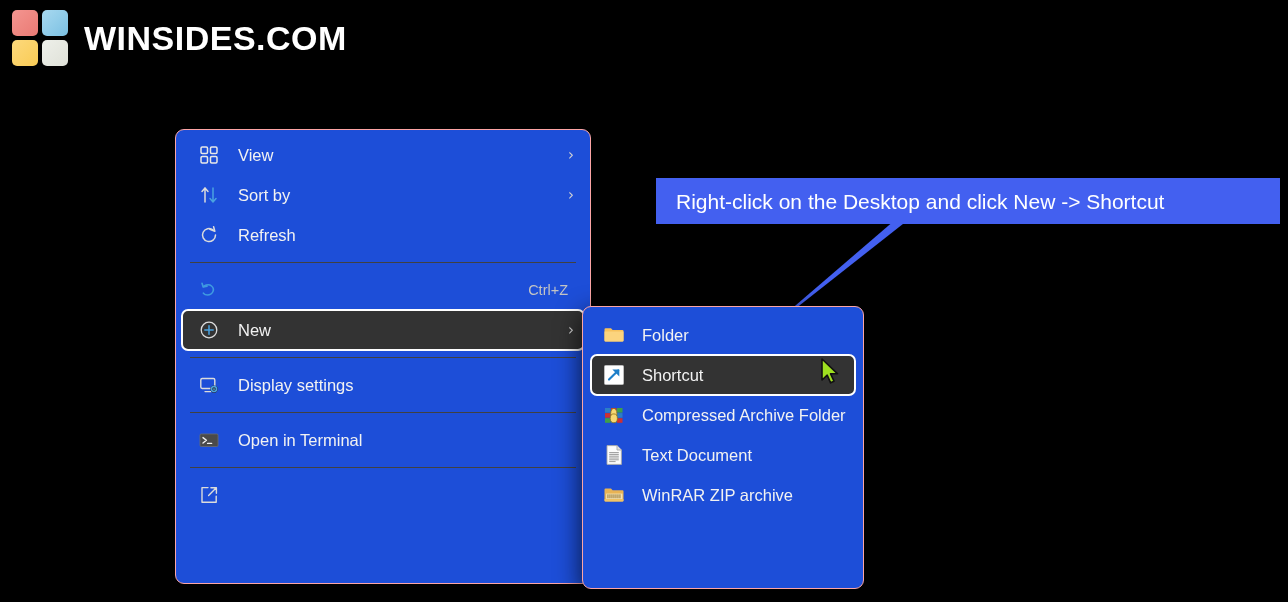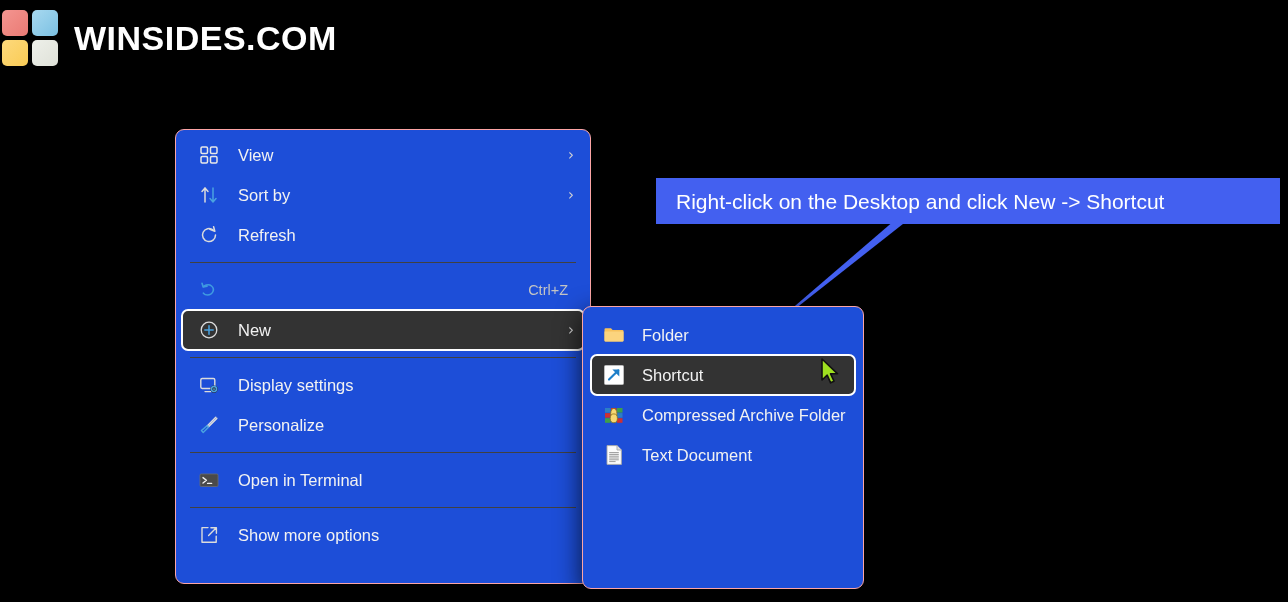--- a/index.html
+++ b/index.html
@@ -12,21 +12,21 @@
     height: 602px;
     position: relative;
     overflow: hidden;
     font-family: "Liberation Sans", sans-serif;
     -webkit-font-smoothing: antialiased;
   }
 
   
   #brand {
     position: absolute;
-    left: 2px;
+    left: 12px;
     top: 10px;
     display: flex;
     align-items: center;
     gap: 16px;
     text-decoration: underline;
   }
   #brand-logo {
     width: 56px;
     height: 56px;
     display: grid;
@@ -243,30 +243,20 @@
         <rect x="1.8" y="3.5" width="14" height="10" rx="1.4" fill="none" stroke="#dcdcdc" stroke-width="1.4"></rect>
         <path d="M6 16.6 L12 16.6" stroke="#dcdcdc" stroke-width="1.4" stroke-linecap="round"></path>
         <circle cx="15" cy="14.1" r="3.6" fill="#2b2b2b"></circle>
         <circle cx="15" cy="14.1" r="2.5" fill="none" stroke="#4aa3e0" stroke-width="1.5"></circle>
         <circle cx="15" cy="14.1" r="0.9" fill="#4aa3e0"></circle>
       </svg>
     </span>
     <span class="lbl">Display settings</span>
   </div>
 
-  <div class="menu-row">
-    <span class="ico">
-      <svg width="20" height="20" viewBox="0 0 20 20">
-        <path d="M16.8 2.3 L8.2 11" fill="none" stroke="#dcdcdc" stroke-width="1.5" stroke-linecap="round"></path>
-        <path d="M17.8 3.4 L9.3 12.1" fill="none" stroke="#dcdcdc" stroke-width="1.5" stroke-linecap="round"></path>
-        <path d="M8.0 10.8 L9.5 12.3 L4.2 17.4 L2.4 15.6 Z" fill="none" stroke="#4aa3e0" stroke-width="1.4" stroke-linejoin="round"></path>
-      </svg>
-    </span>
-    <span class="lbl">Personalize</span>
-  </div>
 
   <div class="sep"></div>
 
 
   <div class="menu-row">
     <span class="ico">
       <svg width="20" height="20" viewBox="0 0 20 20">
         <rect x="1" y="4" width="18" height="12.5" rx="1.2" fill="#4a4a4a" stroke="#6d6d6d" stroke-width="0.8"></rect>
         <path d="M4 7.6 L7.4 10.3 L4 13" fill="none" stroke="#f0f0f0" stroke-width="1.4" stroke-linecap="round" stroke-linejoin="round"></path>
         <path d="M8.6 13.4 L12.6 13.4" stroke="#f0f0f0" stroke-width="1.4" stroke-linecap="round"></path>
@@ -277,21 +267,20 @@
 
   <div class="sep"></div>
 
   <div class="menu-row">
     <span class="ico">
       <svg width="20" height="20" viewBox="0 0 20 20">
         <path d="M9 2.6 L3 2.6 L3 17.2 L17.2 17.2 L17.2 11.2" fill="none" stroke="#dcdcdc" stroke-width="1.4" stroke-linecap="round" stroke-linejoin="round"></path>
         <path d="M9.6 10.6 L17 3.1 M11.9 2.8 L17.4 2.8 L17.4 8.3" fill="none" stroke="#dcdcdc" stroke-width="1.4" stroke-linecap="round" stroke-linejoin="round"></path>
       </svg>
     </span>
-    <span class="lbl">Show more options</span>
   </div>
 </div>
 
 <svg id="callout-pointer" viewBox="0 0 170 125" preserveAspectRatio="none">
   <polygon points="155,0 168,0 13,122" fill="#4360f0"></polygon>
 </svg>
 
 <div id="sub-menu" class="ctx-menu">
 
   <div class="menu-row">
@@ -346,20 +335,39 @@
             <path d="M6.2 12.2 H15.8"></path>
           <path d="M6.2 14 H15.8"></path>
             <path d="M6.2 15.8 H15.8"></path>
             <path d="M6.2 17.6 H12.6"></path>
         </g>
       </svg>
     </span>
     <span class="lbl">Text Document</span>
   </div>
 
+  <div class="menu-row">
+    <span class="ico">
+      <svg width="22" height="22" viewBox="0 0 22 22">
+        <path d="M1.5 5.4 A1 1 0 0 1 2.5 4.4 L8 4.4 L9.6 6.2 L19.5 6.2 A1 1 0 0 1 20.5 7.2 L20.5 16.6 A1 1 0 0 1 19.5 17.6 L2.5 17.6 A1 1 0 0 1 1.5 16.6 Z" fill="#e8b354"></path>
+        <rect x="3.2" y="9.6" width="16.2" height="5.4" fill="#f6e3b4"></rect>
+        <g fill="#9c8040">
+          <rect x="4.4" y="10.3" width="1.1" height="4"></rect>
+            <rect x="6.4" y="10.3" width="1.1" height="4"></rect>
+          <rect x="8.4" y="10.3" width="1.1" height="4"></rect>
+            <rect x="10.4" y="10.3" width="1.1" height="4"></rect>
+          <rect x="12.4" y="10.3" width="1.1" height="4"></rect>
+            <rect x="14.4" y="10.3" width="1.1" height="4"></rect>
+          <rect x="16.4" y="10.3" width="1.1" height="4"></rect>
+        </g>
+        <path d="M1.5 15.2 L20.5 15.2 L20.5 16.6 A1 1 0 0 1 19.5 17.6 L2.5 17.6 A1 1 0 0 1 1.5 16.6 Z" fill="#f0c468"></path>
+      </svg>
+    </span>
+    <span class="lbl">WinRAR ZIP archive</span>
+  </div>
 </div>
 
 <div id="callout-banner">
   <span class="text">Right-click on the Desktop and click New -&gt; Shortcut</span>
 </div>
 
 <svg id="mouse-cursor" viewBox="0 0 22 28">
   <path d="M2 1 L2 22 L7.2 17.2 L10.6 24.8 L14 23.2 L10.6 15.8 L17.6 15.8 Z" fill="#9ee020" stroke="#111111" stroke-width="1.6" stroke-linejoin="round"></path>
 </svg>
 

